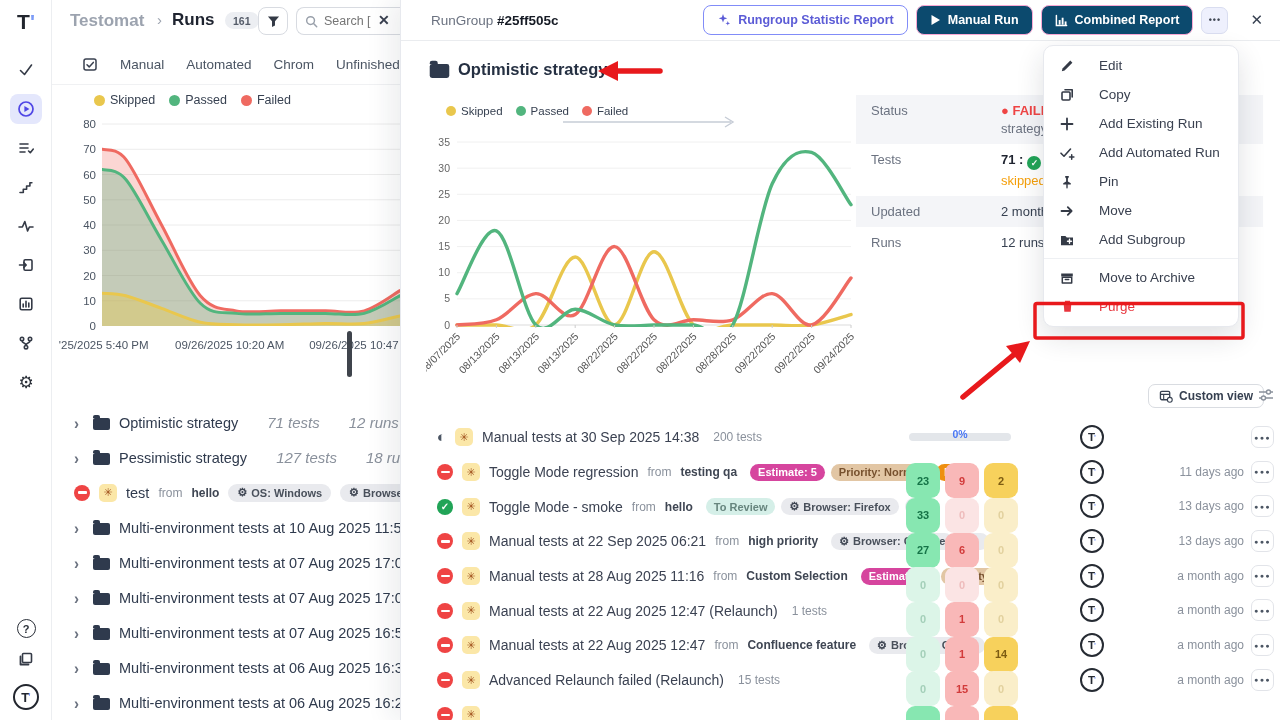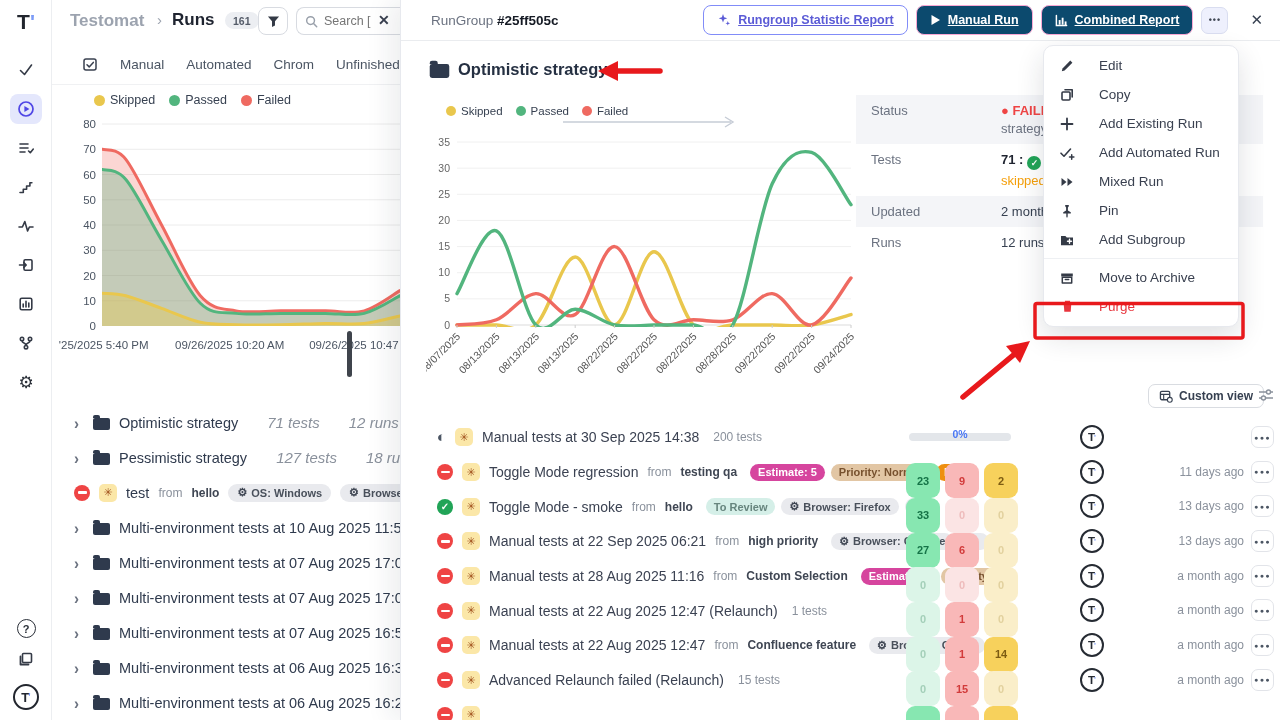--- a/index.html
+++ b/index.html
@@ -78,21 +78,21 @@
 
   
   #panel { position:absolute; left:400px; top:0; width:880px; height:720px; background:#fff; z-index:10;
     border-left:1px solid #e7e9ee; box-shadow:-10px 0 24px rgba(30,35,48,.08); }
   .p-hdr { position:absolute; left:0; top:0; width:880px; height:41px; border-bottom:1px solid #eaecef;
     display:flex; align-items:center; }
   .p-title { position:absolute; left:30px; font-size:13.5px; color:#6b7280; }
   .p-title b { color:#151a24; }
   .p-actions { position:absolute; right:12px; top:5px; display:flex; gap:8px; align-items:center; }
   .btn { height:30px; border-radius:8px; font-size:12.5px; font-weight:bold; display:flex; align-items:center;
-    gap:7px; padding:0 13px; cursor:pointer; white-space:nowrap;text-decoration:underline; }
+    gap:7px; padding:0 13px; cursor:pointer; white-space:nowrap; }
   .btn.outline { background:#fff; border:1px solid #818cf8; color:#5b5bd6; }
   .btn.solid { background:#0c4a6e; border:1px solid #f9a8d4; color:#fff; }
   .dots-btn { width:27px; height:27px; border:1px solid #d9ddf0; background:#eef0fd; border-radius:7px;
     color:#3f4653; display:flex; align-items:center; justify-content:center; font-size:9px; letter-spacing:1px;
     font-weight:bold; cursor:pointer; }
   .p-close { margin-left:8px; font-size:15px; color:#374151; cursor:pointer; font-weight:500; padding:0 6px;}
 
   .group-head { position:absolute; left:30px; top:60px; display:flex; align-items:center; gap:10px; }
   .group-head .folder { transform:scale(1.15); }
   .group-title { font-size:16.5px; font-weight:bold; color:#253042; }
@@ -743,32 +743,32 @@
           <svg width="16" height="16" viewBox="0 0 16 16" fill="none" stroke="#343a46" stroke-width="1.6" stroke-linecap="round" stroke-linejoin="round">
             <path d="M2 8.2l3 3L11.5 4"></path>
             <path d="M12.7 9.8v4.4M10.5 12h4.4" stroke-width="1.5"></path>
           </svg>
         </span>
         <span>Add Automated Run</span>
       </div>
       <div class="menu-item">
         <span class="mi-icon">
           <svg width="16" height="16" viewBox="0 0 16 16" fill="none" stroke="#343a46" stroke-width="1.6" stroke-linecap="round" stroke-linejoin="round">
-            <path d="M2.5 4l5 4-5 4zM8.5 4l5 4-5 4z" fill="#343a46" stroke="none"></path>
+            <path d="M6.2 2h3.6v1.2L8.9 4.4v3l2.9 1.9v1.2H8.7v3L8 15l-.7-1.5v-3H4.2V9.3l2.9-1.9v-3L6.2 3.2z" fill="#343a46" stroke="none"></path>
           </svg>
         </span>
-        <span>Mixed Run</span>
+        <span>Pin</span>
       </div>
       <div class="menu-item">
         <span class="mi-icon">
           <svg width="16" height="16" viewBox="0 0 16 16" fill="none" stroke="#343a46" stroke-width="1.6" stroke-linecap="round" stroke-linejoin="round">
-            <path d="M6.2 2h3.6v1.2L8.9 4.4v3l2.9 1.9v1.2H8.7v3L8 15l-.7-1.5v-3H4.2V9.3l2.9-1.9v-3L6.2 3.2z" fill="#343a46" stroke="none"></path>
+            <path d="M2.5 8h10M8.8 4.2L12.6 8l-3.8 3.8" stroke-width="1.8"></path>
           </svg>
         </span>
-        <span>Pin</span>
+        <span>Move</span>
       </div>
       <div class="menu-item">
         <span class="mi-icon">
           <svg width="16" height="16" viewBox="0 0 16 16" fill="none" stroke="#343a46" stroke-width="1.6" stroke-linecap="round" stroke-linejoin="round">
             <path d="M2 4h4.4l1.4 1.6h6.2v7.6H2z" fill="#343a46" stroke="none"></path>
             <path d="M10.5 7.3v4M8.5 9.3h4" stroke="#fff" stroke-width="1.4"></path>
           </svg>
         </span>
         <span>Add Subgroup</span>
       </div>

